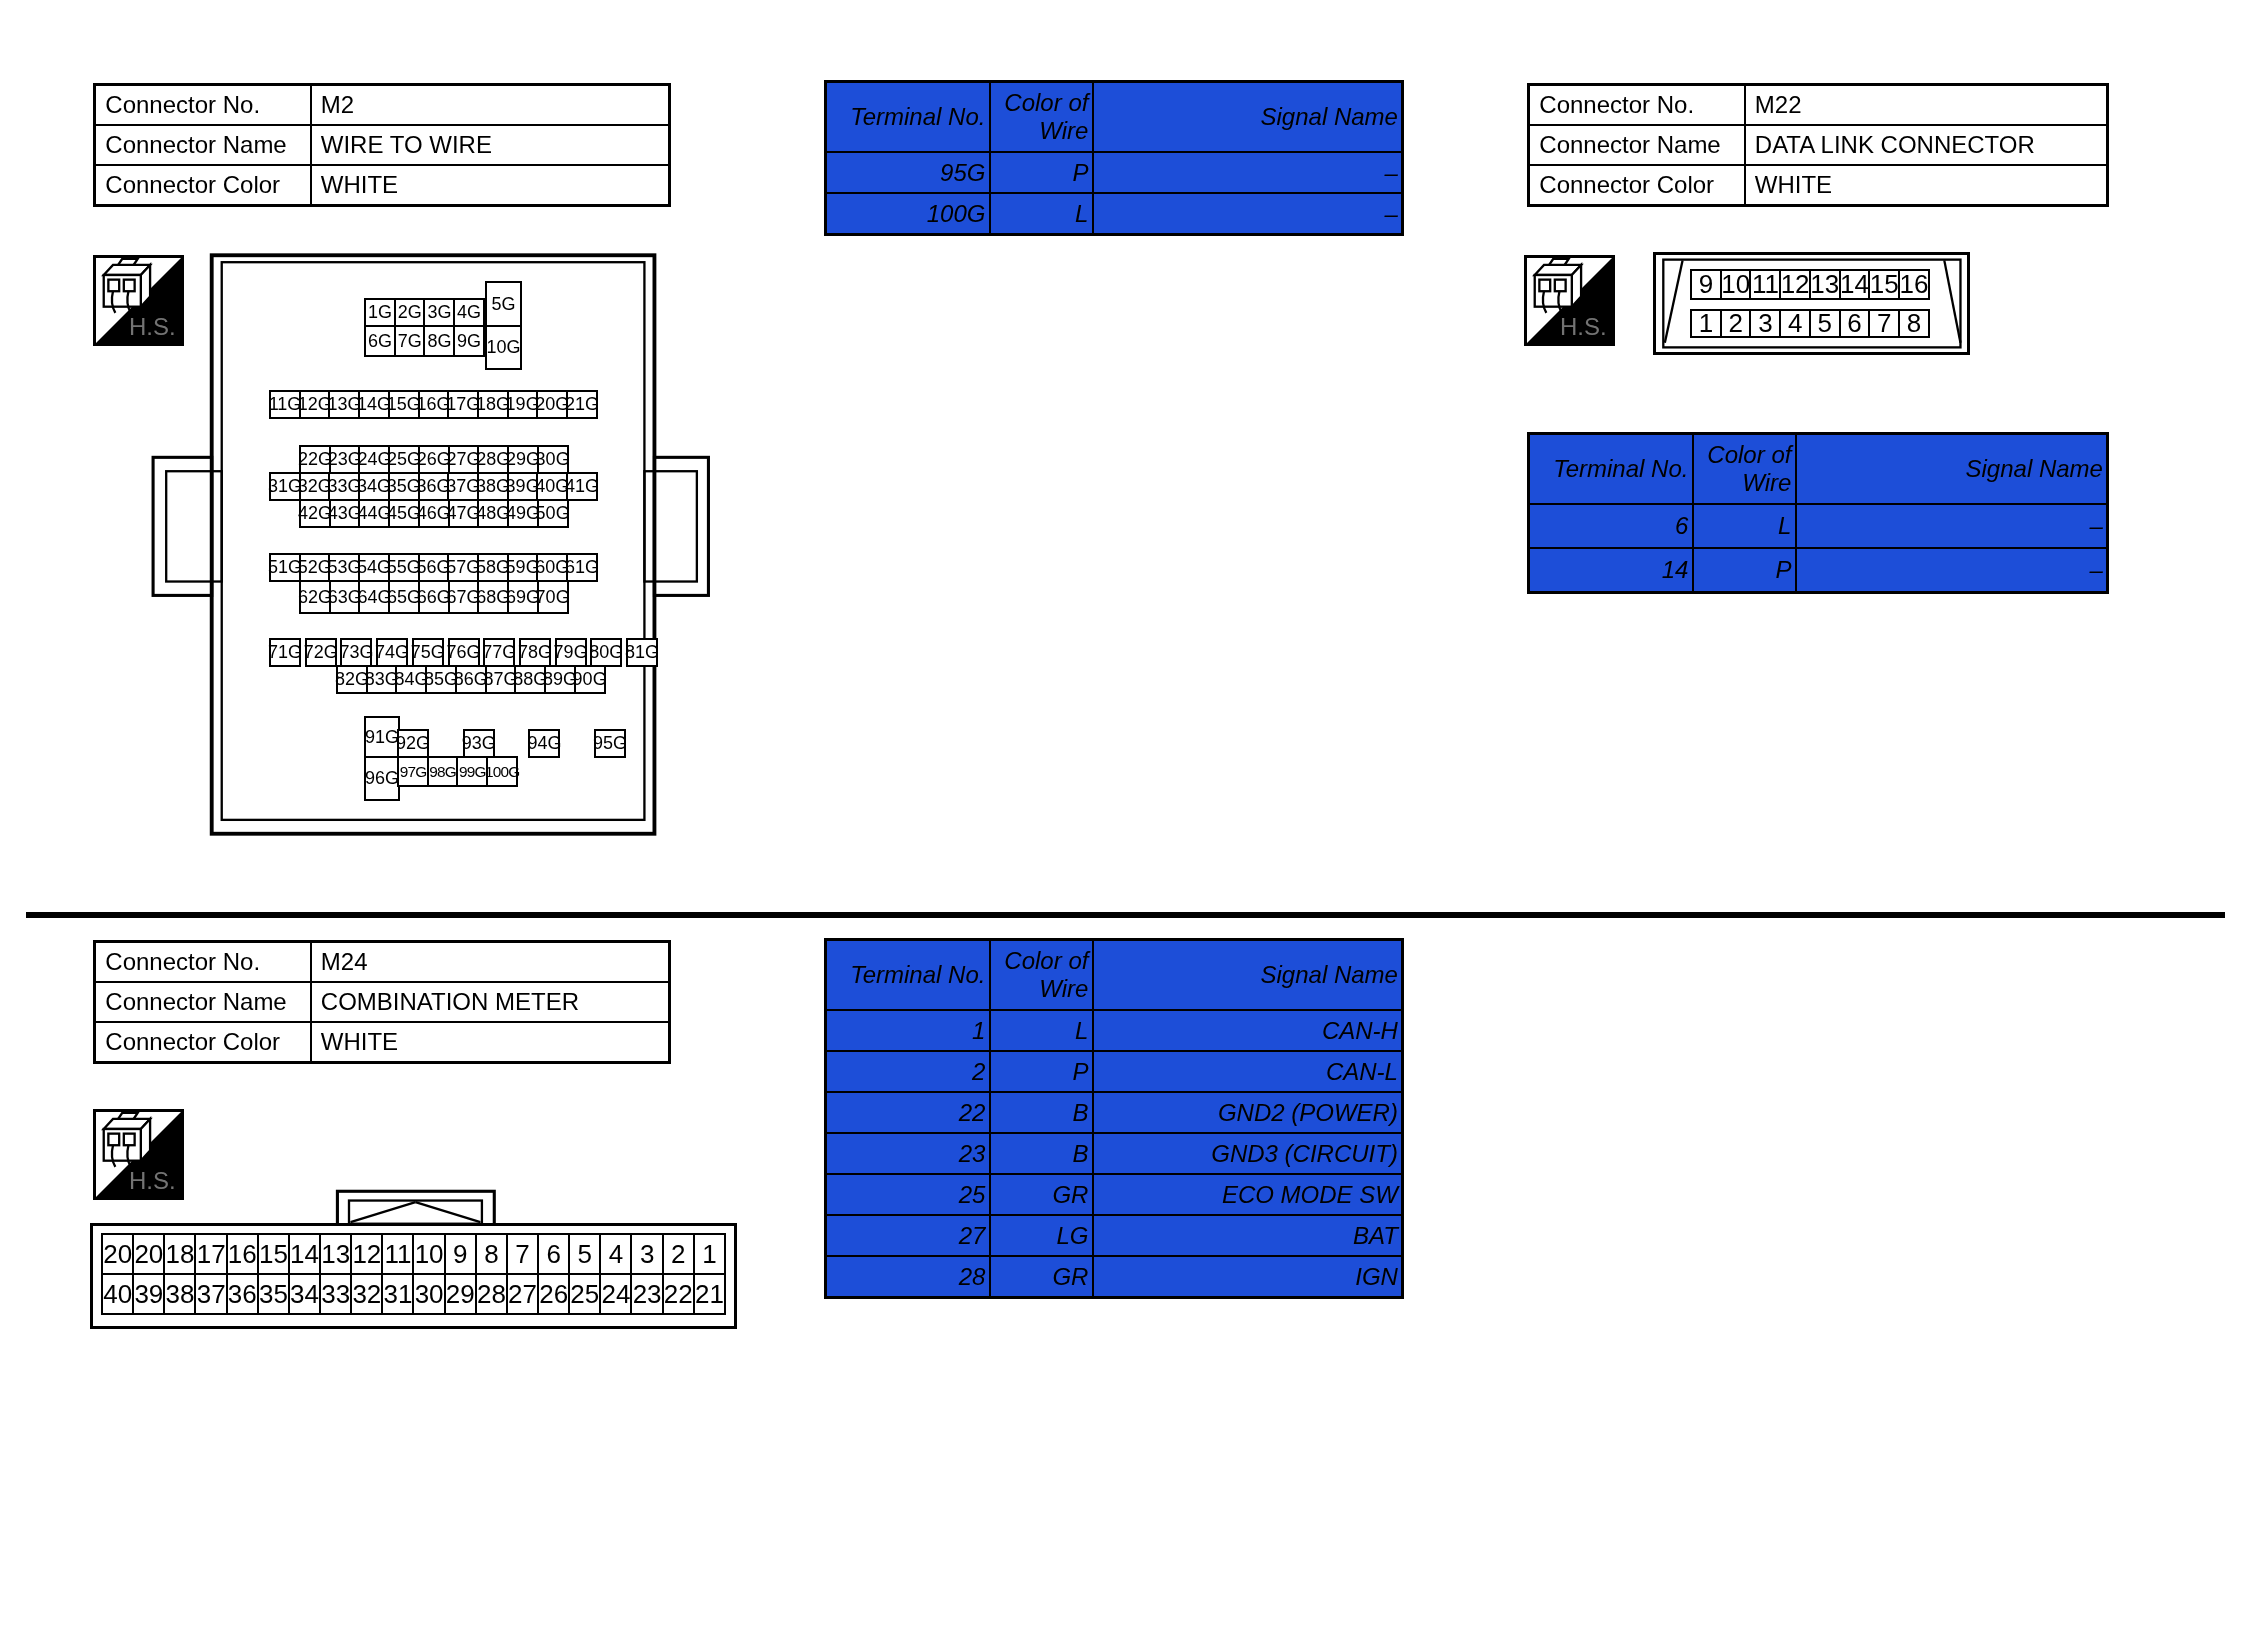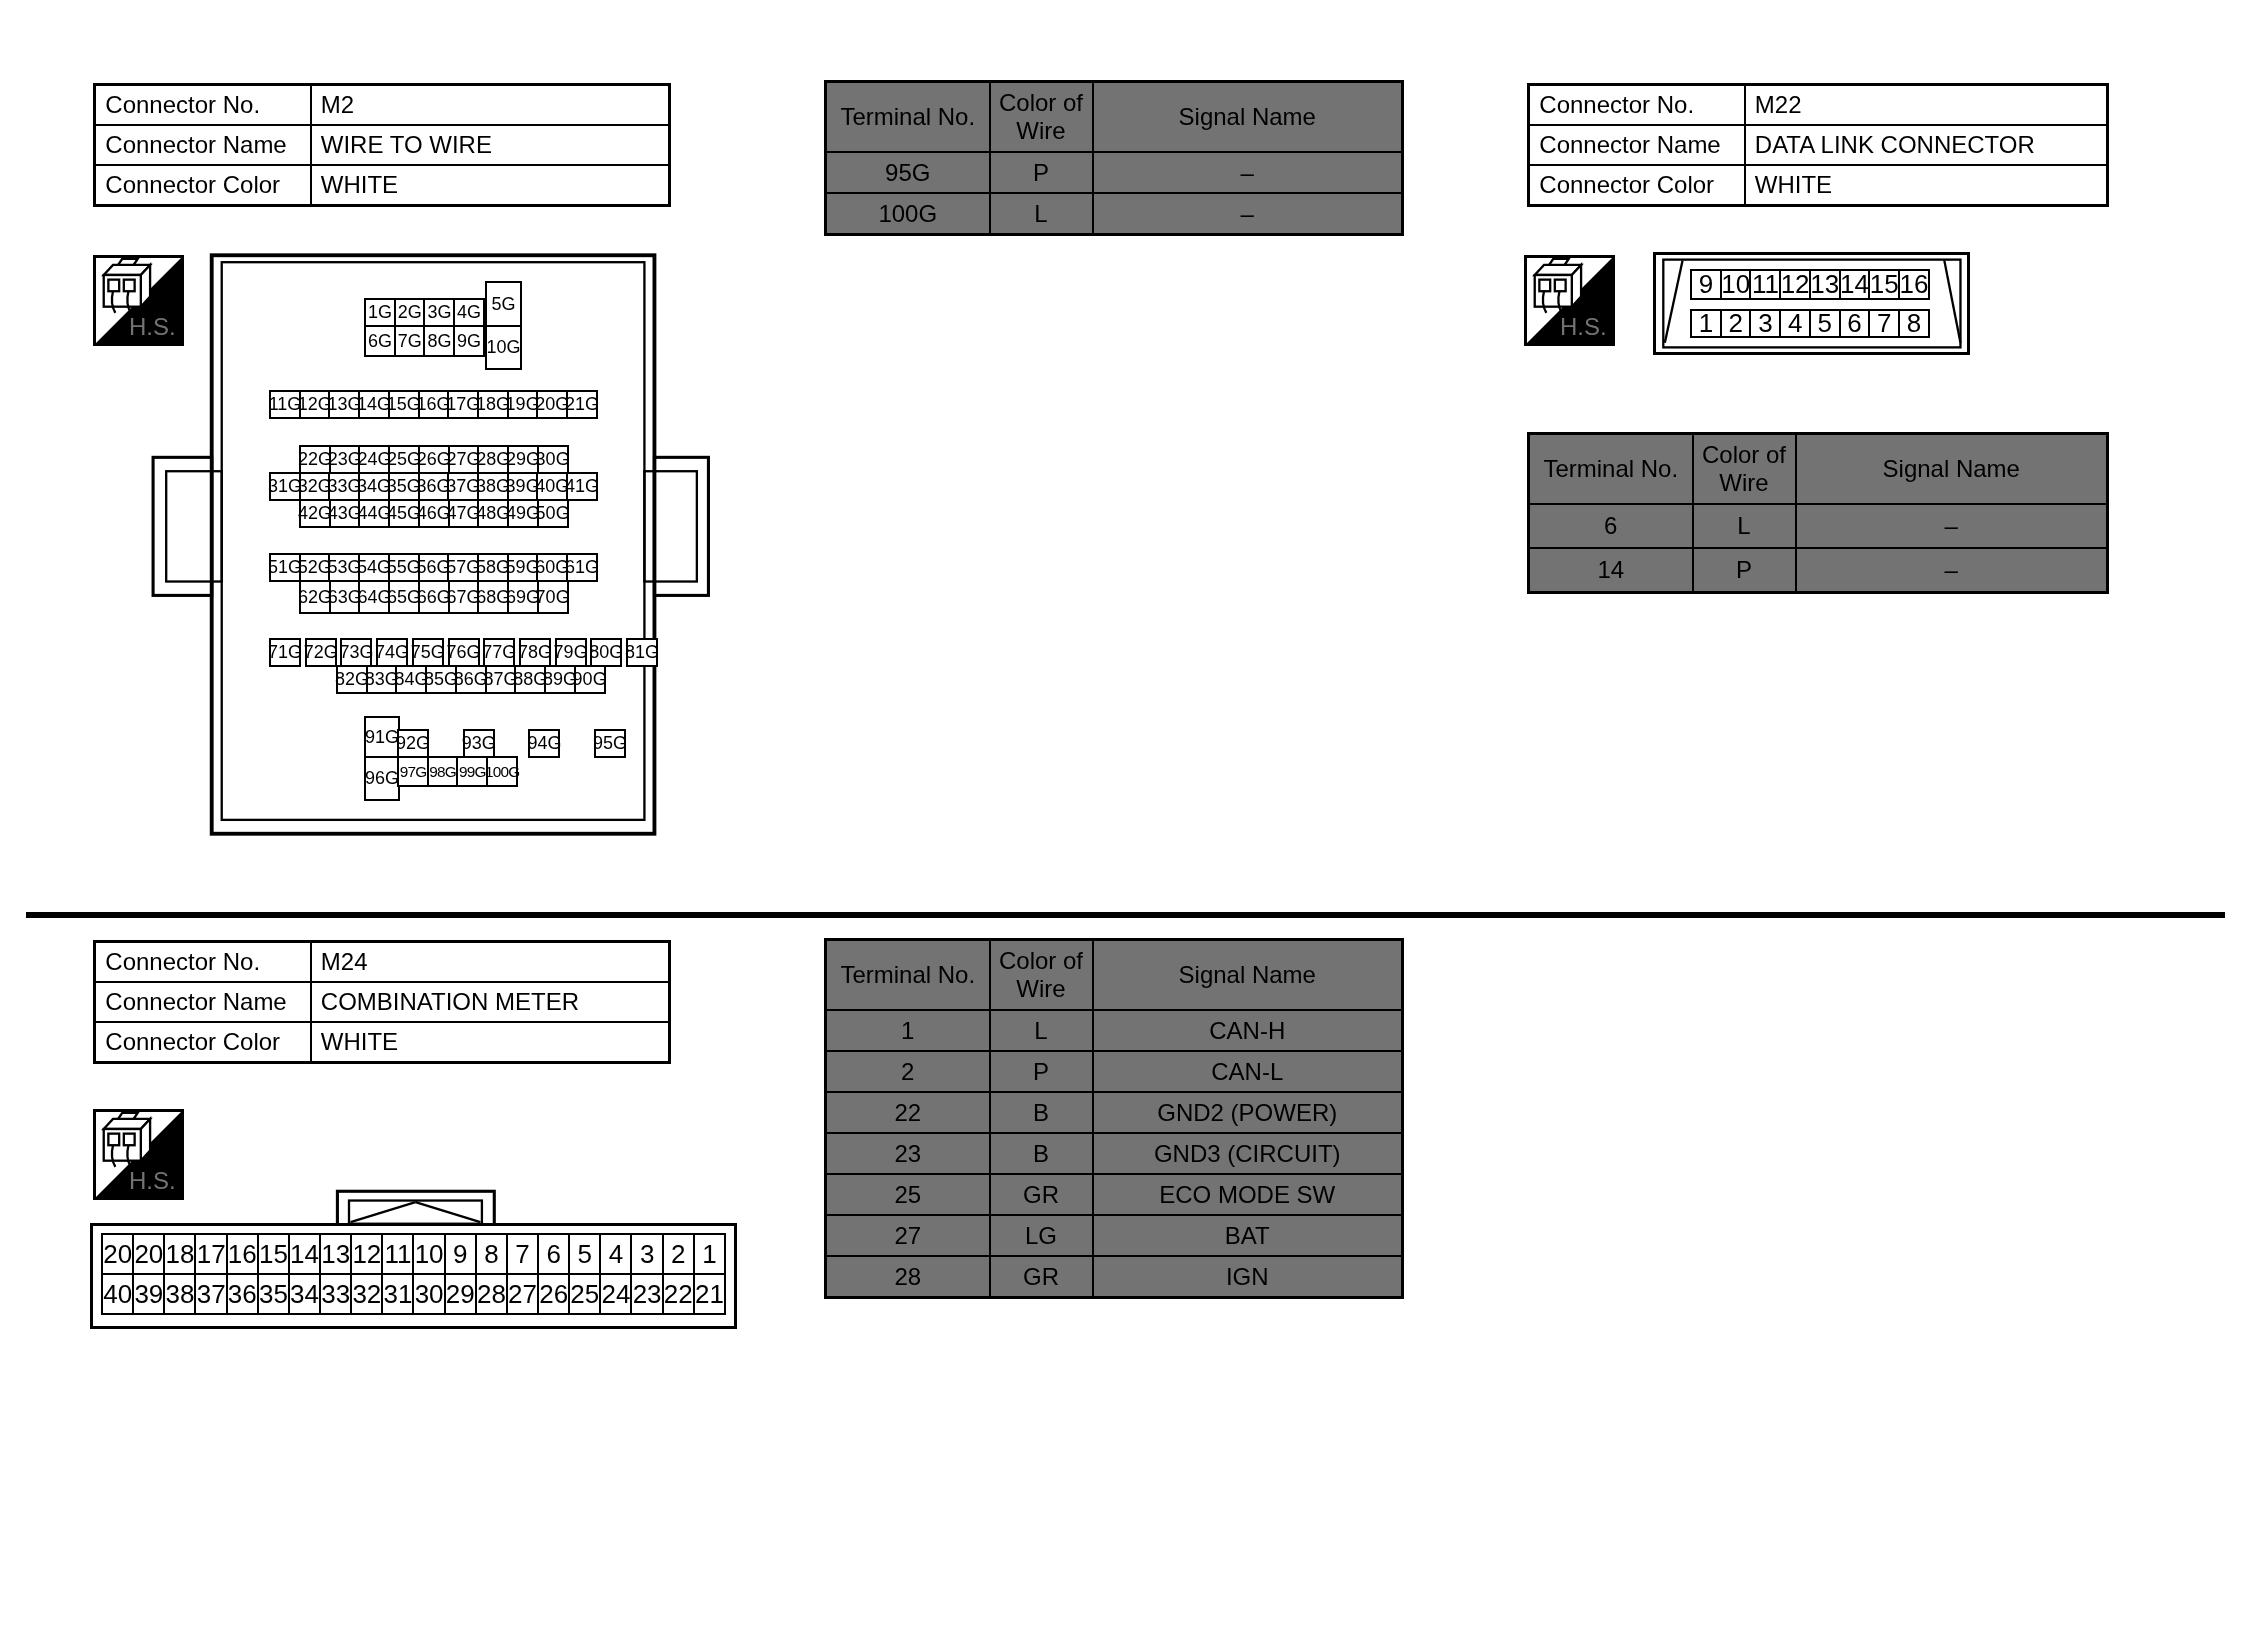--- a/index.html
+++ b/index.html
@@ -5,21 +5,21 @@
   html,body{margin:0;padding:0;background:#ffffff;}
   #page{position:relative;width:2250px;height:1644px;background:#ffffff;
         font-family:"Liberation Sans", sans-serif;color:#000;overflow:hidden;}
   .abs{position:absolute;}
   
   #title{position:absolute;left:14px;top:3.1px;font-size:37px;font-weight:bold;letter-spacing:0.4px;}
   
   table.info{border-collapse:collapse;table-layout:fixed;border:3.1px solid #000;background:#fff;}
   table.info td{border:2.3px solid #000;font-size:24px;padding:0 7.7px 0 9.3px;height:38px;vertical-align:middle;}
   
-  table.term{border-collapse:collapse;table-layout:fixed;border:3.1px solid #000;background:#737373;text-align:center;}
+  table.term{border-collapse:collapse;table-layout:fixed;border:3.1px solid #000;background:#1d4ed8;text-align:right;font-style:italic;}
   table.term th,table.term td{border:2.3px solid #000;font-size:24px;font-weight:normal;vertical-align:middle;padding:0 3.1px;}
   table.term th{height:68px;line-height:28px;}
   table.term td{height:39px;}
   table.term.rows-tall td{height:42px;}
   
   .hs-icon{position:absolute;width:91px;height:91px;border:3.1px solid #000;background:#fff;box-sizing:border-box;}
   .hs-icon svg{position:absolute;left:0;top:0;}
   .hs-label{position:absolute;right:5.4px;bottom:2.3px;color:#737373;font-size:24px;}
   
   .pin-row{position:absolute;display:flex;}

